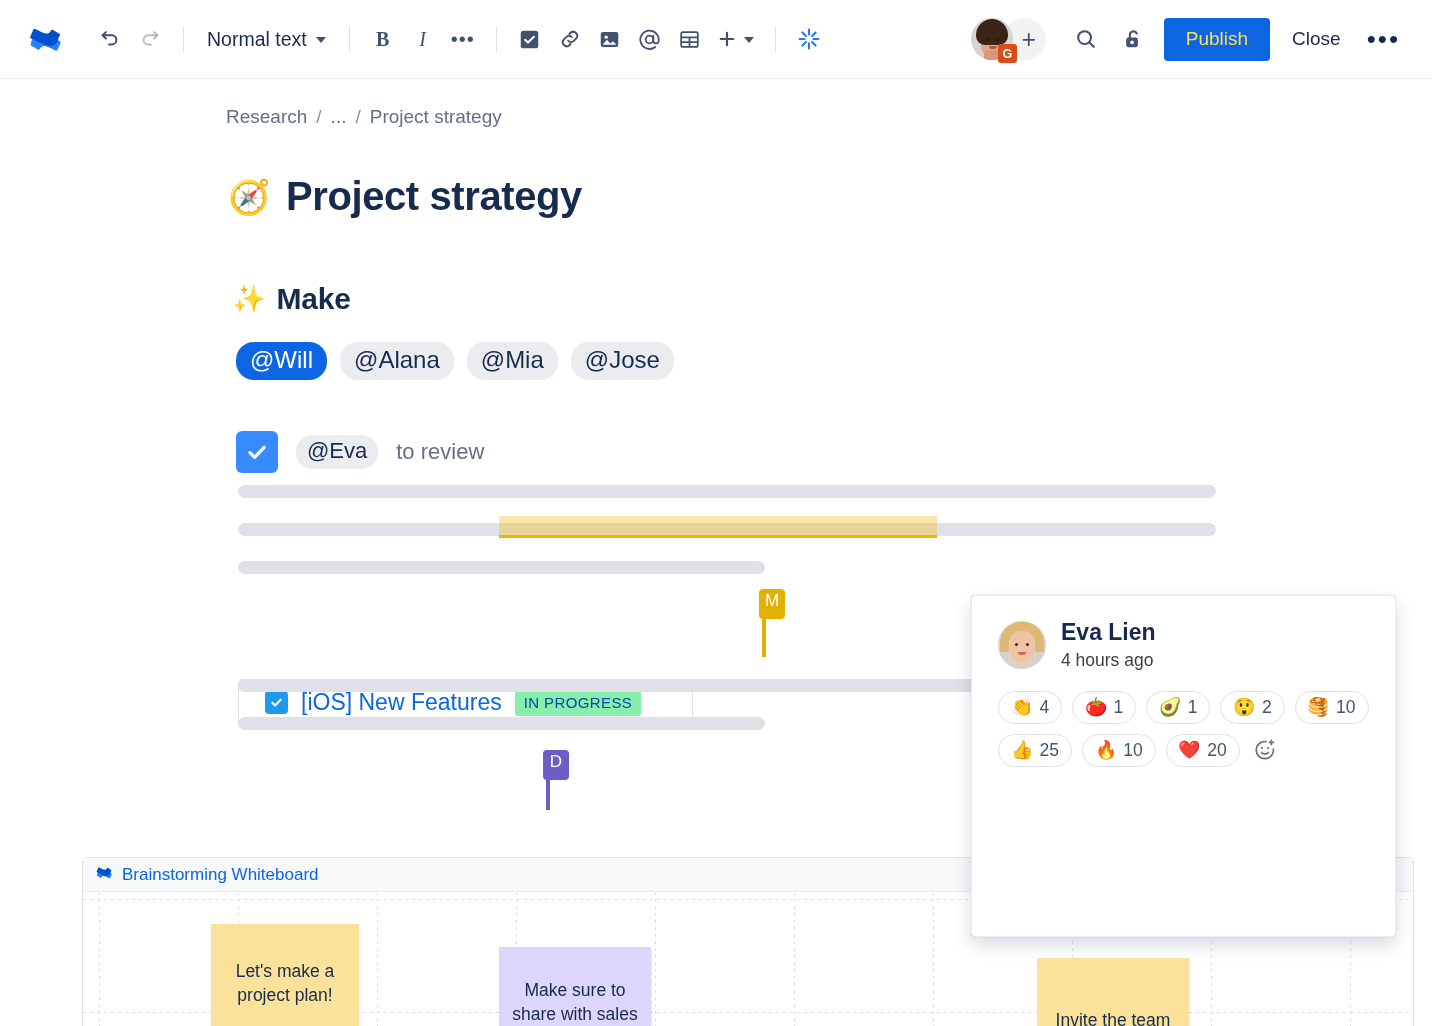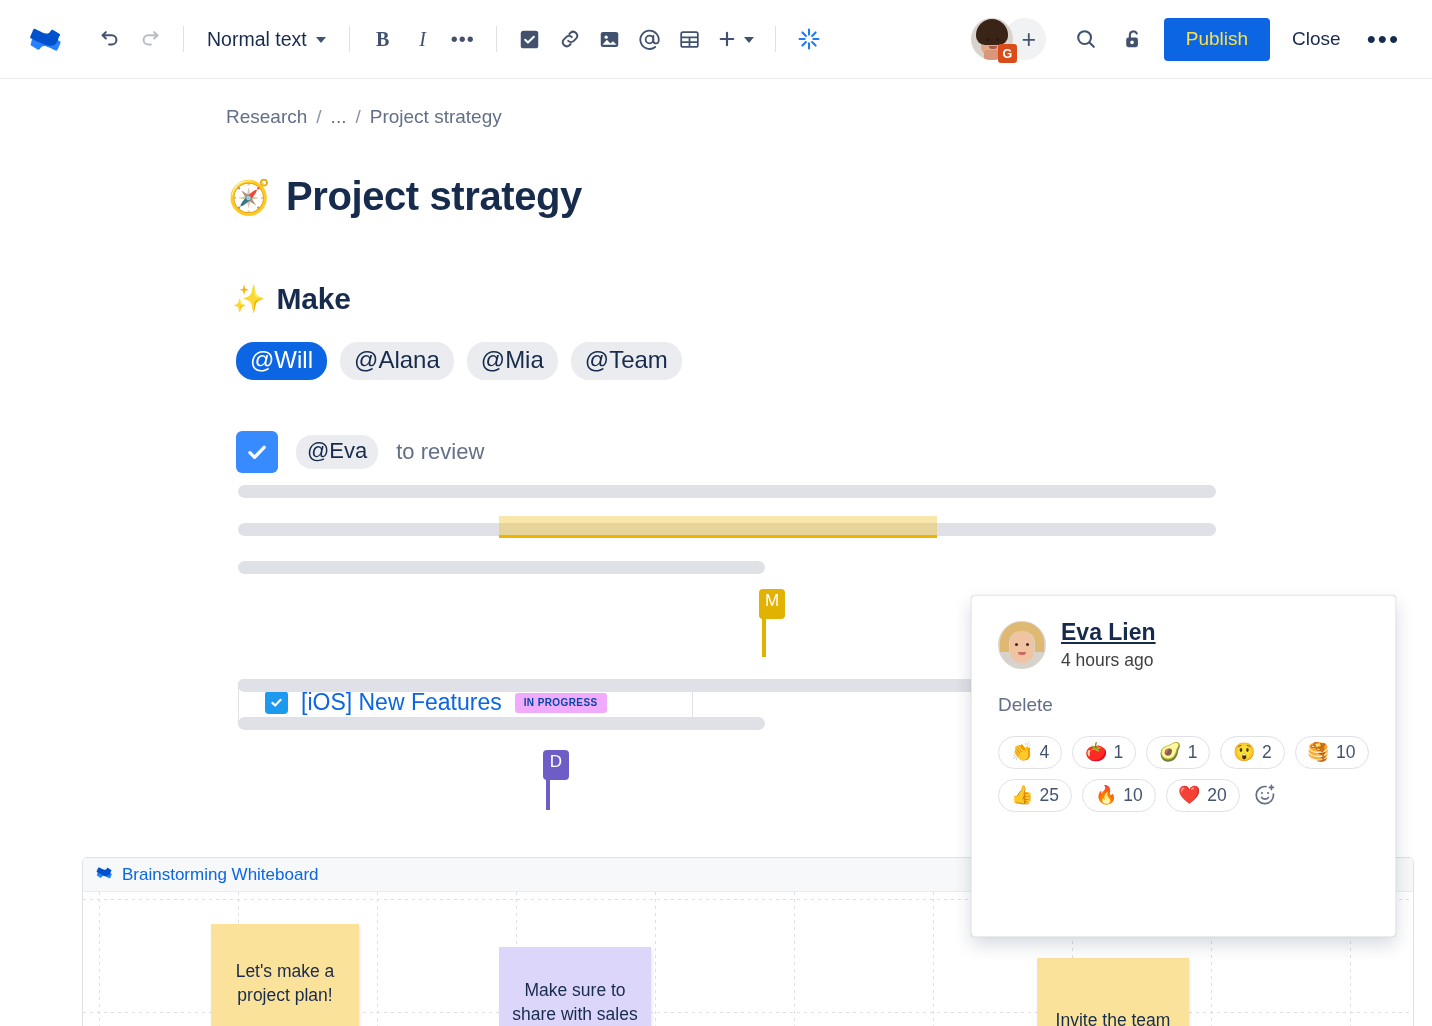--- a/index.html
+++ b/index.html
@@ -216,22 +216,22 @@
     display: flex; align-items: center; gap: 13px;
     padding: 0 26px;
     box-shadow: 0 1px 1px rgba(9,30,66,.07);
   }
   .checkbox-sm {
     width: 23px; height: 23px; border-radius: 4px; background: #1d9aee;
     display: flex; align-items: center; justify-content: center; cursor: pointer;
   }
   .jira-link { color: #0c66e4; font-size: 23px; cursor: pointer; }
   .lozenge {
-    background: #f0abfc; color: #0747a6;
-    font-size: 10px; font-weight: 700; letter-spacing: .4px;
+    background: #86efac; color: #0747a6;
+    font-size: 15px; font-weight: 400; letter-spacing: .4px;
     border-radius: 3px; padding: 4px 9px 5px;
   }
 
   
   .whiteboard {
     position: absolute; top: 778px; left: 82px;
     width: 1332px; height: 248px;
     border: 1px solid #dfe1e6; border-radius: 5px;
     background: #ffffff; overflow: hidden;
   }
@@ -268,21 +268,21 @@
   .cm-head { display: flex; align-items: center; gap: 15px; }
   .cm-avatar {
     width: 48px; height: 48px; border-radius: 50%; overflow: hidden;
     position: relative; background: #d7d3cc; flex: none;
   }
   .ca-hair { position:absolute; left:3px; top:2px; width:42px; height:44px; background:#dfb871; border-radius:21px 21px 14px 14px;}
   .ca-skin { position:absolute; left:12px; top:10px; width:24px; height:32px; background:#f0c3a3; border-radius:12px 12px 12px 12px;}
   .ca-eye { position:absolute; width:3px; height:3px; background:#3d2a18; border-radius:50%; top:22px;}
   .ca-eye.l{left:17px;} .ca-eye.r{left:28px;}
   .ca-mouth{position:absolute;left:20px;top:31px;width:8px;height:3px;background:#c96a5c;border-radius:0 0 4px 4px;}
-  .cm-name { font-size: 23px; font-weight: 700; color: #172b4d; line-height: 1.2; text-decoration: underline; }
+  .cm-name { font-size: 23px; font-weight: 700; color: #172b4d; line-height: 1.2; }
   .cm-time { font-size: 17.5px; color: #404040; margin-top: 3px; }
   .cm-body {
     margin-top: 26px; font-size: 23px; color: #172b4d; line-height: 1.32;
   }
   .cm-delete {
     margin-top: 23px; font-size: 19px; color: #626f86; cursor: pointer;
   }
   .reactions {
     margin-top: 20px; display: flex; flex-wrap: wrap; gap: 10px; align-items: center;
     width: 380px;
@@ -449,21 +449,21 @@
 
     <div class="h2">
       <span class="emoji">✨</span>
       <span>Make</span>
     </div>
 
     <div class="mentions">
       <span class="pill sel">@Will</span>
       <span class="pill">@Alana</span>
       <span class="pill">@Mia</span>
-      <span class="pill">@Team</span>
+      <span class="pill">@Jose</span>
     </div>
 
     <div class="task-row">
       <div class="checkbox-lg">
         <svg width="26" height="26" viewBox="0 0 24 24" fill="none" stroke="#fff" stroke-width="3" stroke-linecap="round" stroke-linejoin="round">
           <path d="M5.5 12.6l4.3 4.3L18.6 7.7"></path>
         </svg>
       </div>
       <span class="pill-sm">@Eva</span>
       <span class="task-text">to review</span>
@@ -530,21 +530,20 @@
           <div class="ca-eye l"></div>
           <div class="ca-eye r"></div>
           <div class="ca-mouth"></div>
         </div>
         <div>
           <div class="cm-name">Eva Lien</div>
           <div class="cm-time">4 hours ago</div>
         </div>
       </div>
 
-      <div class="cm-delete">Delete</div>
 
       <div class="reactions">
         <div class="reaction">
           <span class="rx-emoji">👏</span>
           <span>4</span>
         </div>
         <div class="reaction">
           <span class="rx-emoji">🍅</span>
           <span>1</span>
         </div>

